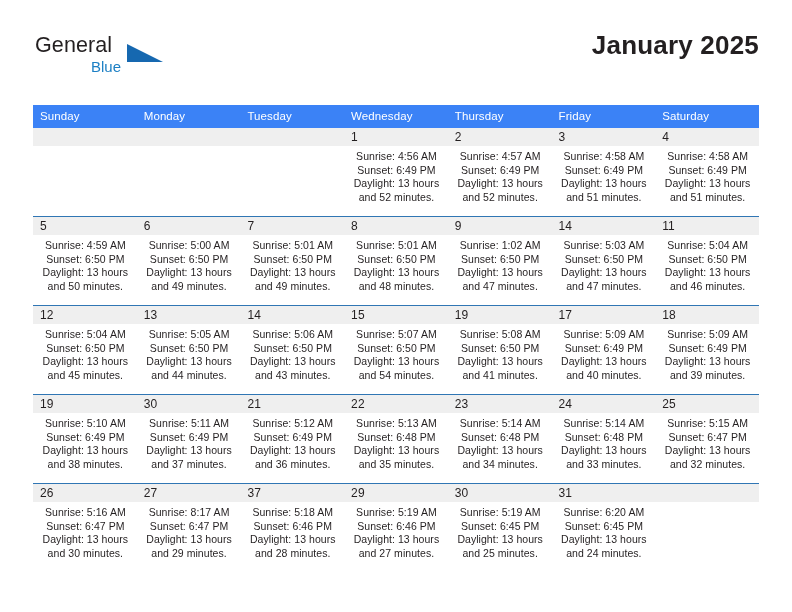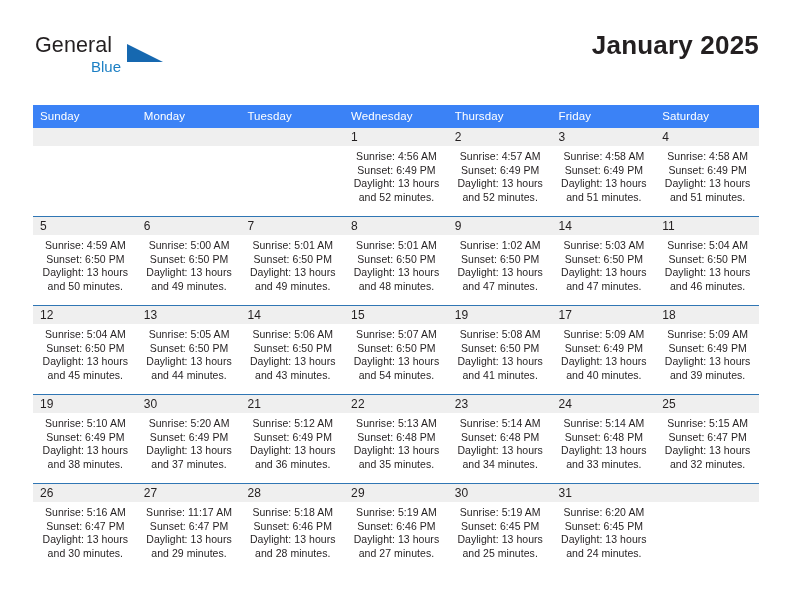--- a/index.html
+++ b/index.html
@@ -414,21 +414,21 @@
                 <div>Sunset: 6:49 PM</div>
                 <div>Daylight: 13 hours</div>
                 <div>and 38 minutes.</div>
               </div>
             </div>
           </td>
           <td class="day-cell">
             <div class="cell-inner">
               <div class="daynum-band">30</div>
               <div class="cell-lines">
-                <div>Sunrise: 5:20 AM</div>
+                <div>Sunrise: 5:11 AM</div>
                 <div>Sunset: 6:49 PM</div>
                 <div>Daylight: 13 hours</div>
                 <div>and 37 minutes.</div>
               </div>
             </div>
           </td>
           <td class="day-cell">
             <div class="cell-inner">
               <div class="daynum-band">21</div>
               <div class="cell-lines">
@@ -493,30 +493,30 @@
                 <div>Sunset: 6:47 PM</div>
                 <div>Daylight: 13 hours</div>
                 <div>and 30 minutes.</div>
               </div>
             </div>
           </td>
           <td class="day-cell">
             <div class="cell-inner">
               <div class="daynum-band">27</div>
               <div class="cell-lines">
-                <div>Sunrise: 11:17 AM</div>
+                <div>Sunrise: 8:17 AM</div>
                 <div>Sunset: 6:47 PM</div>
                 <div>Daylight: 13 hours</div>
                 <div>and 29 minutes.</div>
               </div>
             </div>
           </td>
           <td class="day-cell">
             <div class="cell-inner">
-              <div class="daynum-band">28</div>
+              <div class="daynum-band">37</div>
               <div class="cell-lines">
                 <div>Sunrise: 5:18 AM</div>
                 <div>Sunset: 6:46 PM</div>
                 <div>Daylight: 13 hours</div>
                 <div>and 28 minutes.</div>
               </div>
             </div>
           </td>
           <td class="day-cell">
             <div class="cell-inner">

